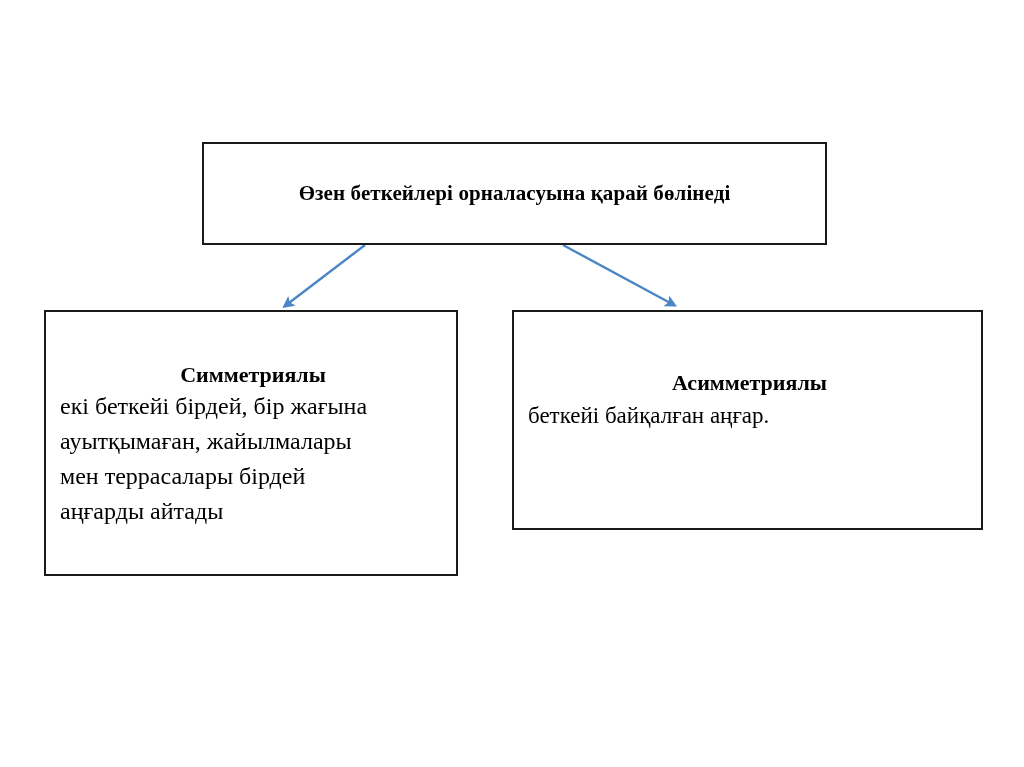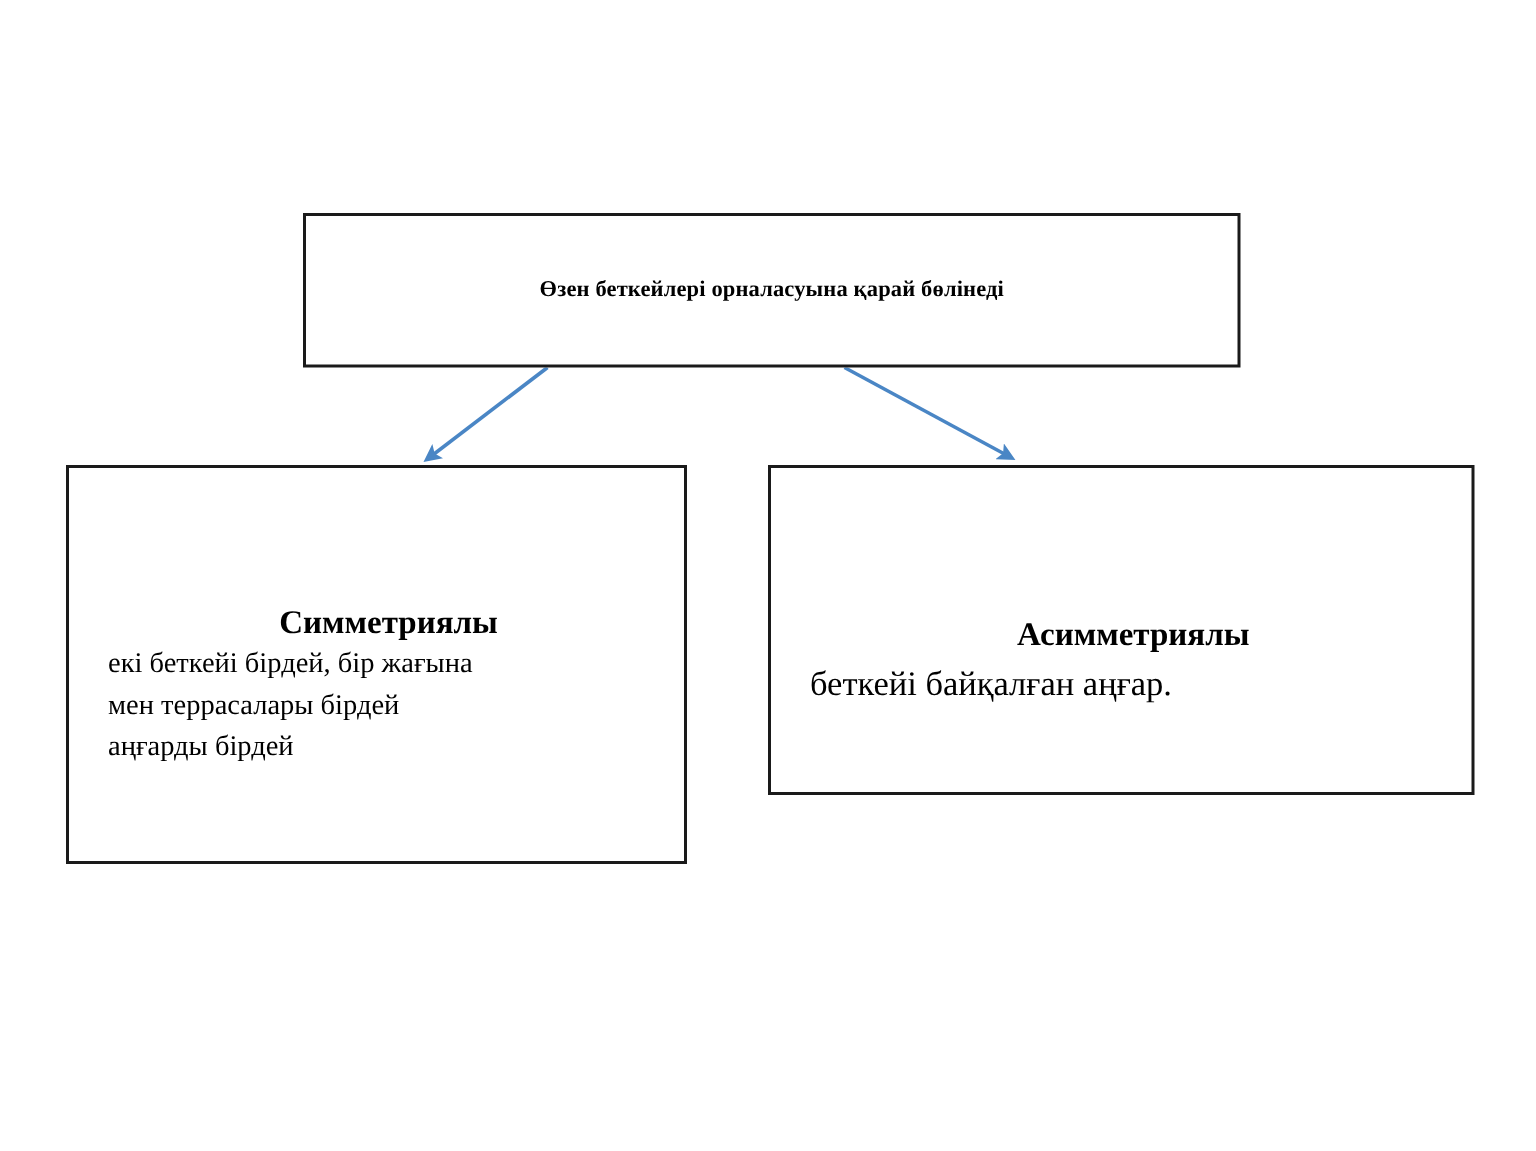--- a/index.html
+++ b/index.html
@@ -31,21 +31,21 @@
     left: 202px;
     top: 142px;
     width: 625px;
     height: 103px;
     display: flex;
     align-items: center;
     justify-content: center;
   }
   #root-node .node-title {
     font-weight: bold;
-    font-size: 15px;
+    font-size: 21px;
     line-height: 1.22;
     text-align: center;
     letter-spacing: 0.1px;
     padding: 0 18px;
   }
 
   
   #child-node-left {
     left: 44px;
     top: 310px;
@@ -54,41 +54,40 @@
   }
   #child-node-right {
     left: 512px;
     top: 310px;
     width: 471px;
     height: 220px;
   }
 
   .node-inner {
     position: absolute;
-    left: 12px;
+    left: 0;
     right: 0;
-    margin-top: 40px;
   }
   #child-node-left .node-inner { top: 50px; padding: 0 10px 0 14px; }
   #child-node-right .node-inner { top: 58px; padding: 0 10px 0 14px; }
 
   .node-heading {
     font-weight: bold;
     text-align: center;
     line-height: 1.18;
   }
   #child-node-left .node-heading { font-size: 22px; }
   #child-node-right .node-heading { font-size: 22px; }
 
   .node-body {
     text-align: left;
     font-weight: normal;
   }
   #child-node-left .node-body {
-    font-size: 19px;
+    font-size: 24px;
     line-height: 1.46;
     margin-top: 1px;
   }
   #child-node-right .node-body {
     font-size: 23px;
     line-height: 1.54;
     margin-top: 2px;
   }
   .body-line { display: block; white-space: nowrap; }
 
@@ -119,22 +118,23 @@
 
   <div class="node" id="root-node">
     <div class="node-title">Өзен беткейлері орналасуына қарай бөлінеді</div>
   </div>
 
   <div class="node" id="child-node-left">
     <div class="node-inner">
       <div class="node-heading">Симметриялы</div>
       <div class="node-body">
         <span class="body-line">екі беткейі бірдей, бір жағына</span>
+        <span class="body-line">ауытқымаған, жайылмалары</span>
         <span class="body-line">мен террасалары бірдей</span>
-        <span class="body-line">аңғарды бірдей</span>
+        <span class="body-line">аңғарды айтады</span>
       </div>
     </div>
   </div>
 
   <div class="node" id="child-node-right">
     <div class="node-inner">
       <div class="node-heading">Асимметриялы</div>
       <div class="node-body">
         <span class="body-line">беткейі байқалған аңғар.</span>
       </div>

